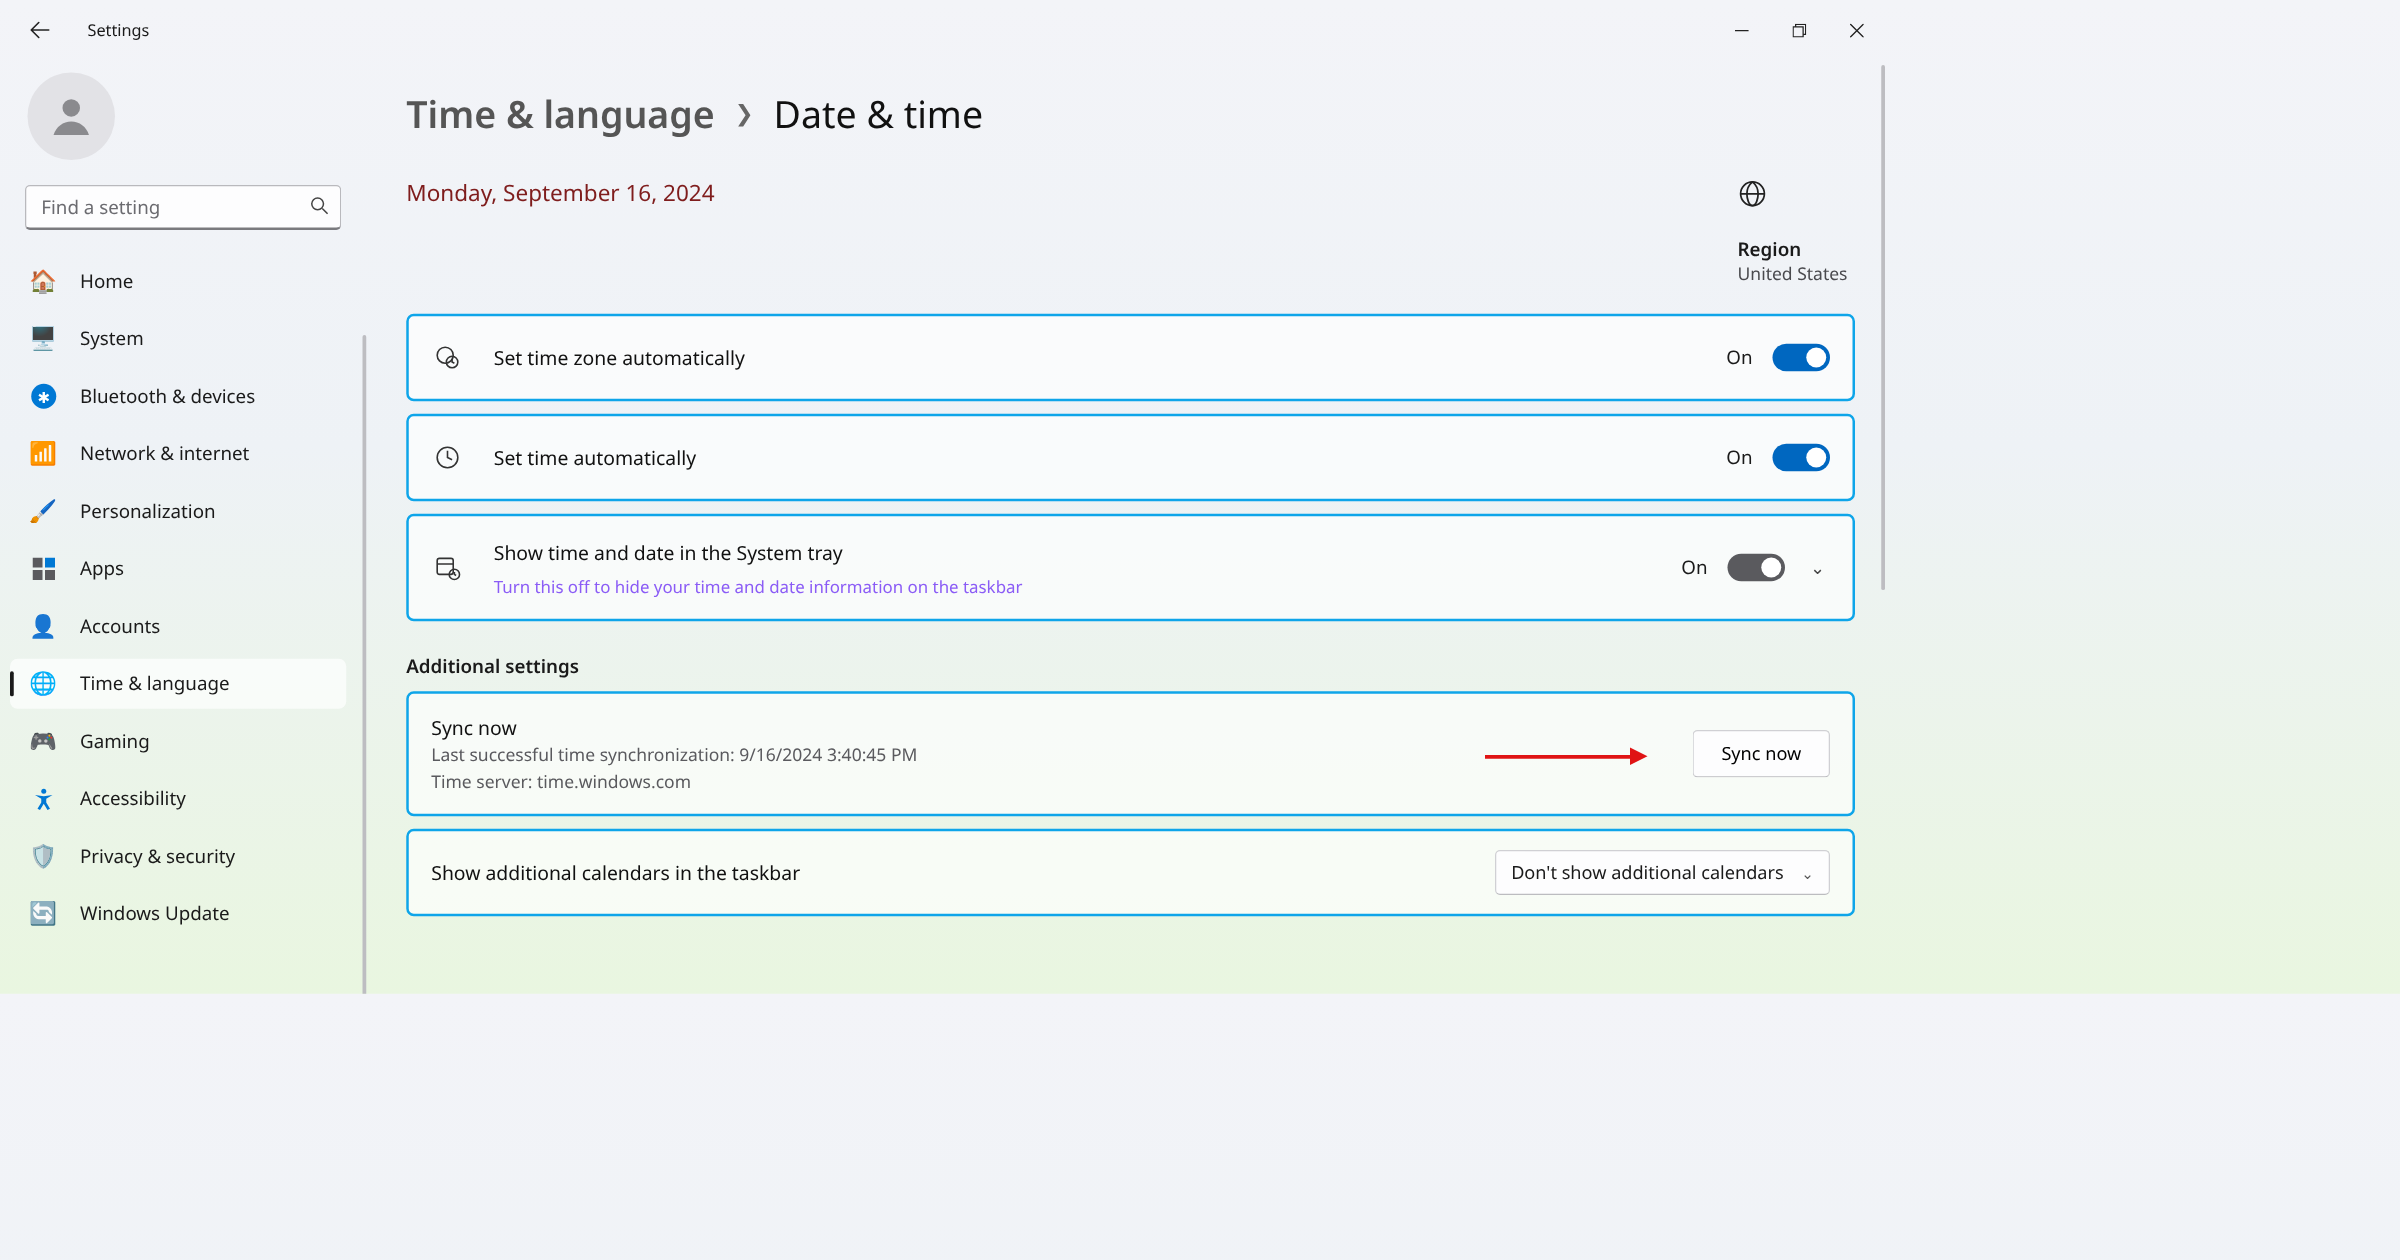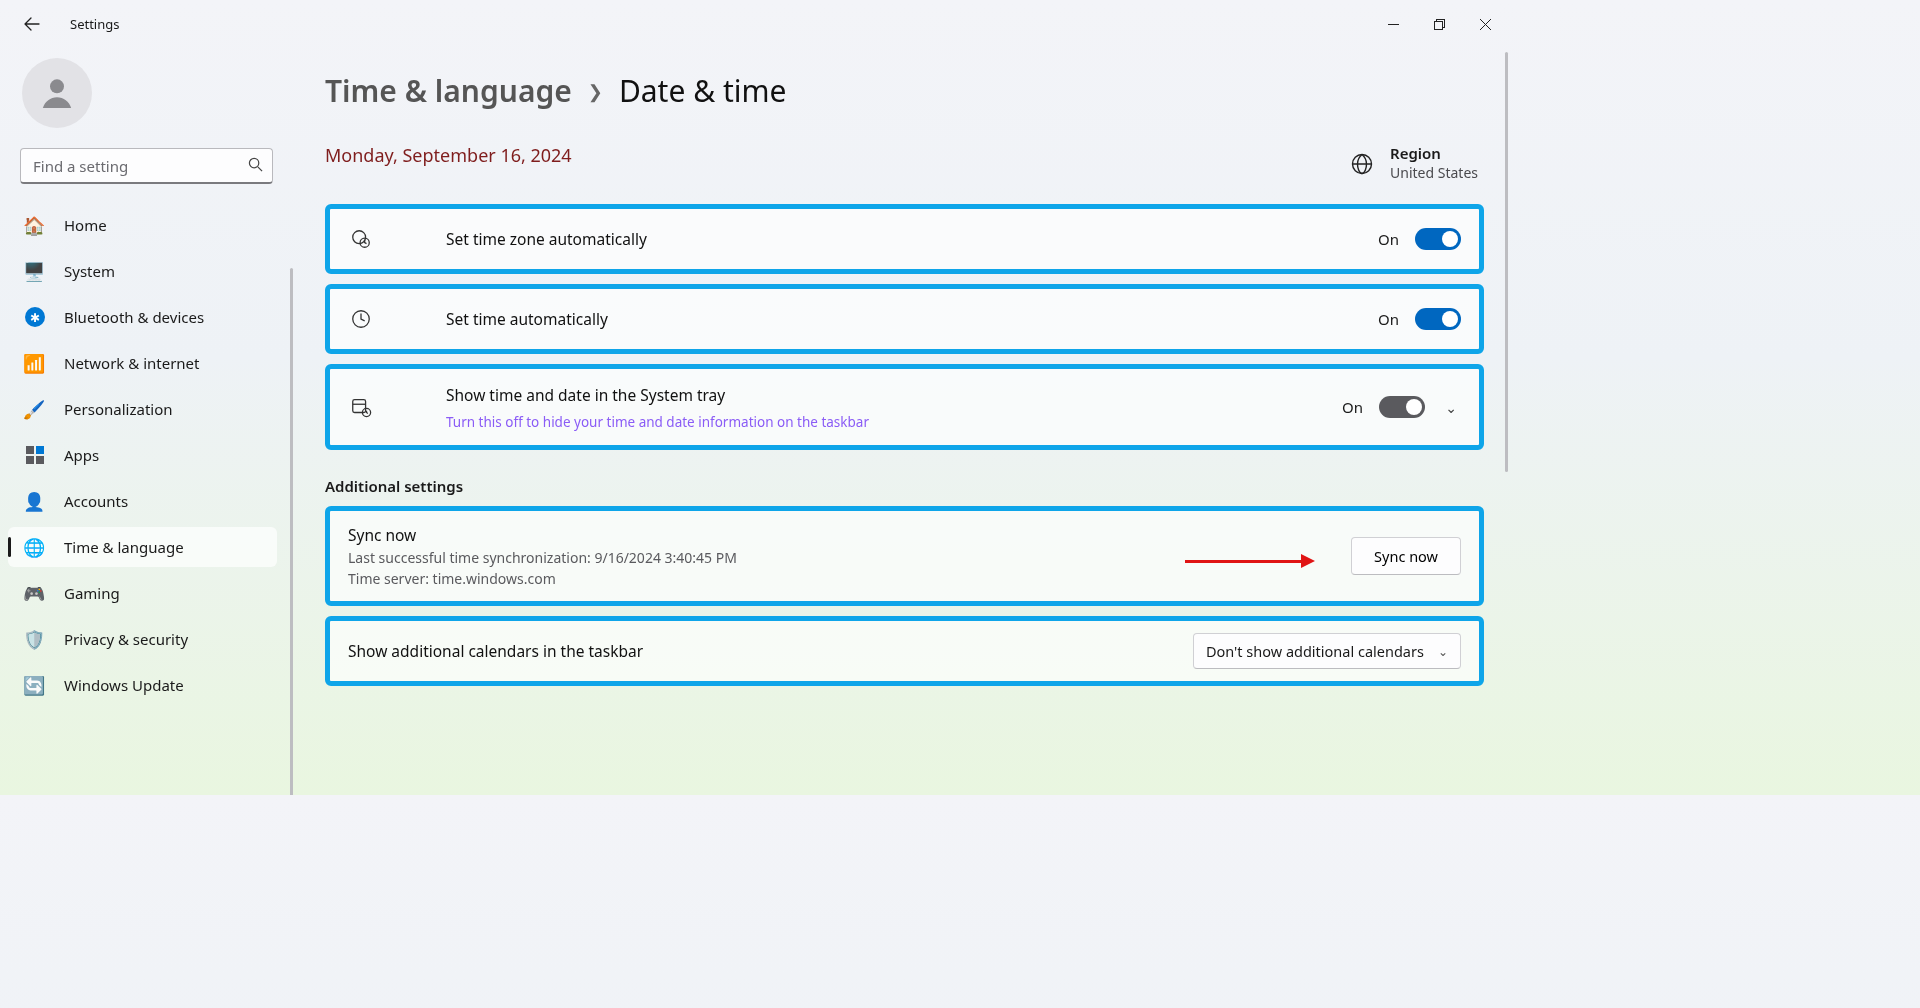--- a/index.html
+++ b/index.html
@@ -41,26 +41,26 @@
   
   .main { flex:1; padding:22px 28px 0 32px; overflow:auto; position:relative; }
   .breadcrumb { display:flex; align-items:center; gap:16px; font-size:30px; color:#555; margin-bottom:26px; }
   .breadcrumb .parent { font-weight:600; color:#555; cursor:pointer; }
   .breadcrumb .chev { font-size:18px; color:#666; }
   .breadcrumb .current { font-weight:400; color:#111; }
 
   .clock-row { display:flex; align-items:flex-start; justify-content:space-between; margin-bottom:22px; }
   .clock-time { font-size:42px; font-weight:700; letter-spacing:-.5px; }
   .clock-date { font-size:18px; color:#7f1d1d; margin-top:6px; }
-  .region-box { display:flex; align-items:flex-end; gap:16px; margin-top:6px; margin-right:6px; }
+  .region-box { display:flex; align-items:flex-start; gap:16px; margin-top:6px; margin-right:6px;flex-direction:column; }
   .region-icon { font-size:22px; }
   .region-label { font-weight:600; font-size:15px; }
   .region-sub { font-size:14px; color:#4a4a4e; }
 
-  .card { background:rgba(255,255,255,.65); border:5px solid #0ea5e9; border-radius:6px; margin-bottom:10px; padding:0 18px; display:flex; align-items:center; min-height:70px;gap:48px; }
+  .card { background:rgba(255,255,255,.65); border:2px solid #0ea5e9; border-radius:6px; margin-bottom:10px; padding:0 18px; display:flex; align-items:center; min-height:70px; }
   .card2 { min-height:86px; }
   .card-icon { width:26px; margin-right:24px; color:#333; display:flex; align-items:center; justify-content:center; }
   .card-icon svg { width:22px; height:22px; fill:none; stroke:#333; stroke-width:1.4; }
   .card-title { font-size:15.5px; color:#111; }
   .card-sub { font-size:13.5px; color:#8b5cf6; margin-top:7px; }
   .card-right { margin-left:auto; display:flex; align-items:center; gap:16px; }
   .on-label { font-size:15px; }
 
   .toggle { width:46px; height:22px; background:#0067c0; border-radius:11px; position:relative; cursor:pointer; }
   .toggle::after { content:""; position:absolute; right:3px; top:3px; width:16px; height:16px; border-radius:50%; background:#fff; }
@@ -169,20 +169,29 @@
         </div>
       <div class="nav-item active">
           <span class="nav-icon">🌐</span>
           <span class="nav-label">Time &amp; language</span>
         </div>
       <div class="nav-item">
           <span class="nav-icon">🎮</span>
           <span class="nav-label">Gaming</span>
         </div>
       <div class="nav-item">
+          <span class="nav-icon" style="color:#0078d4">
+            <svg width="18" height="18" viewBox="0 0 18 18" fill="#0078d4">
+              <circle cx="9" cy="3" r="2"></circle>
+              <path d="M2 6l7 1 7-1-5 3v3l3 5-2 1-3-5-3 5-2-1 3-5V9z"></path>
+            </svg>
+          </span>
+          <span class="nav-label">Accessibility</span>
+        </div>
+      <div class="nav-item">
           <span class="nav-icon" style="color:#888">🛡️</span>
           <span class="nav-label">Privacy &amp; security</span>
         </div>
       <div class="nav-item">
           <span class="nav-icon" style="color:#0078d4">🔄</span>
           <span class="nav-label">Windows Update</span>
         </div>
     </nav>
     <div class="sidebar-scroll"></div>
   </aside>

